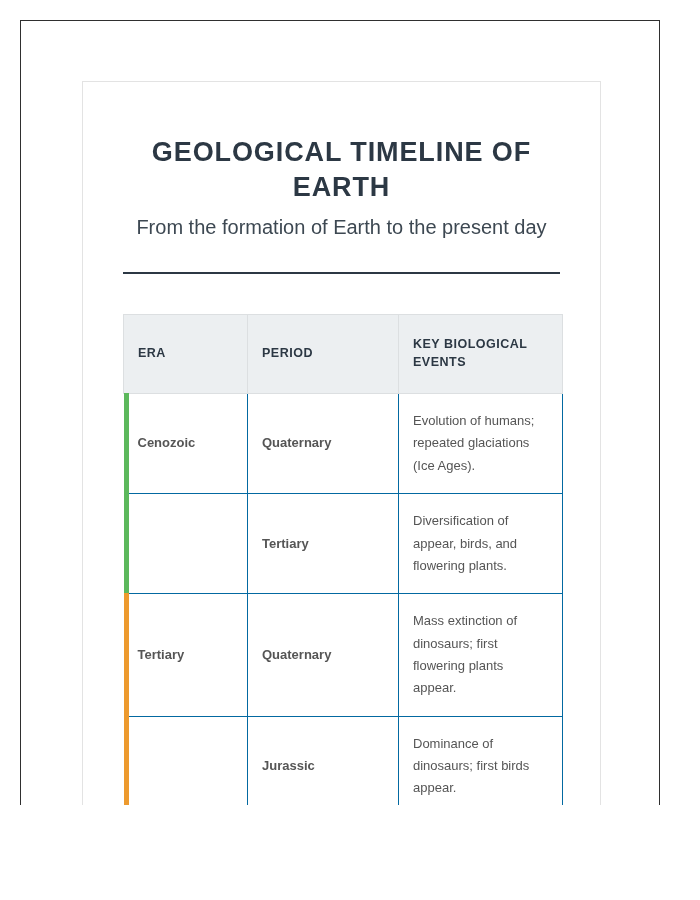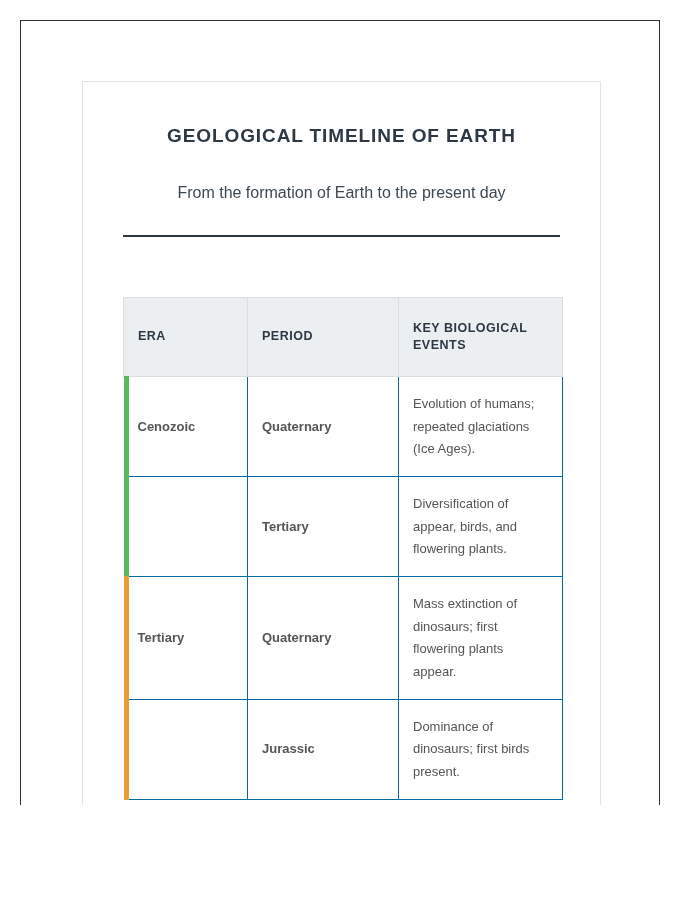--- a/index.html
+++ b/index.html
@@ -46,48 +46,48 @@
     box-sizing: border-box;
     border: 1px solid #e3e3e3;
     background: #ffffff;
   }
 
   .doc-inner {
     padding: 42px 40px 0 40px;
   }
 
   .doc-title {
-    margin: 0;
-    font-size: 19px;
+    margin: 11px;
+    font-size: 27px;
     line-height: 1.28;
     font-weight: bold;
     letter-spacing: 0.9px;
     text-align: center;
     color: #2c3844;
     text-transform: uppercase;
   }
 
   .doc-subtitle {
-    margin: 36px 0 0 0;
-    font-size: 16px;
+    margin: 12px 0 0 0;
+    font-size: 20px;
     text-align: center;
     color: #3d4852;
     font-weight: normal;
   }
 
   .title-rule {
     margin: 33px 0 0 0;
     height: 0;
     border: 0;
     border-top: 2.5px solid #2c3844;
   }
 
   
   .table-wrap {
-    margin-top: 60px;
+    margin-top: 40px;
   }
   table.geo-table {
     border-collapse: collapse;
     width: 439px;
     table-layout: fixed;
     font-size: 13px;
   }
   table.geo-table col.c-era    { width: 124px; }
   table.geo-table col.c-period { width: 151px; }
   table.geo-table col.c-events { width: 164px; }
@@ -196,21 +196,21 @@
                 <td class="period-cell">Quaternary</td>
                 <td class="events-cell">Mass extinction of dinosaurs; first flowering plants appear.</td>
               </tr>
 
               <tr>
                 <td class="era-cell">
                   <span class="era-accent" style="background: rgb(237, 154, 46);"></span>
                   <span></span>
                 </td>
                 <td class="period-cell">Jurassic</td>
-                <td class="events-cell">Dominance of dinosaurs; first birds present.</td>
+                <td class="events-cell">Dominance of dinosaurs; first birds appear.</td>
               </tr>
 
             </tbody>
           </table>
         </div>
 
       </div>
     </div>
 
   </div>

